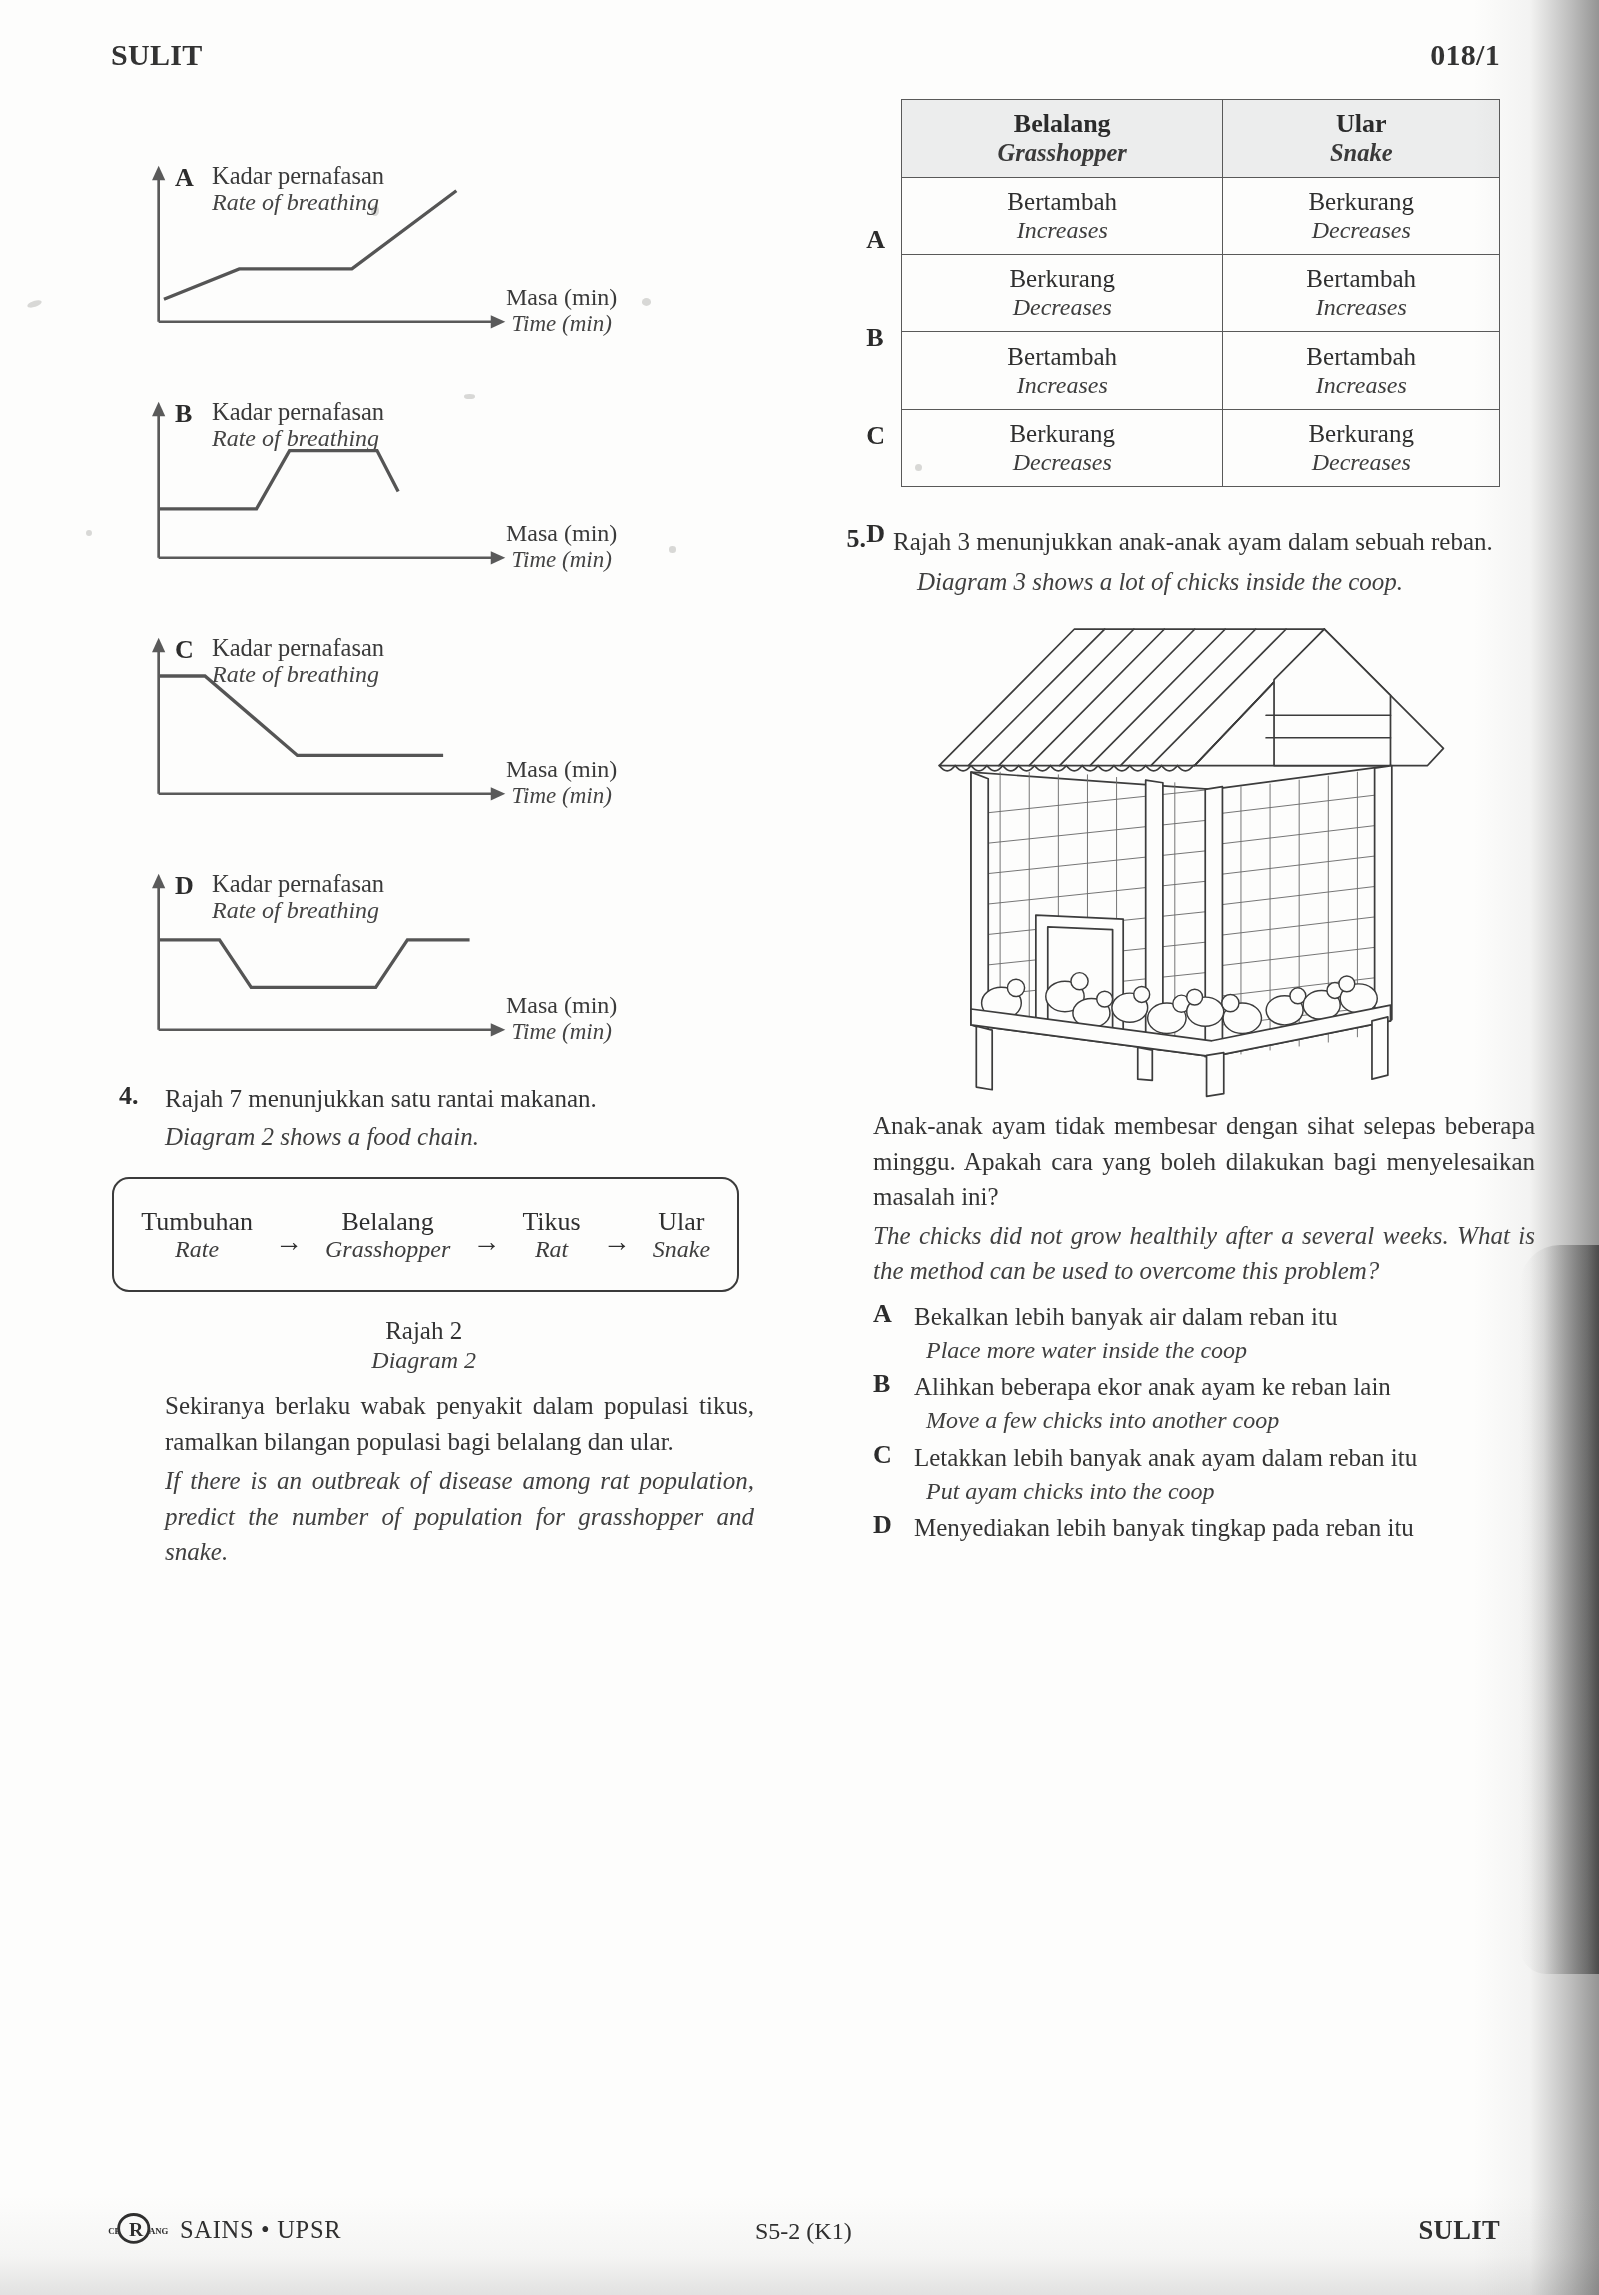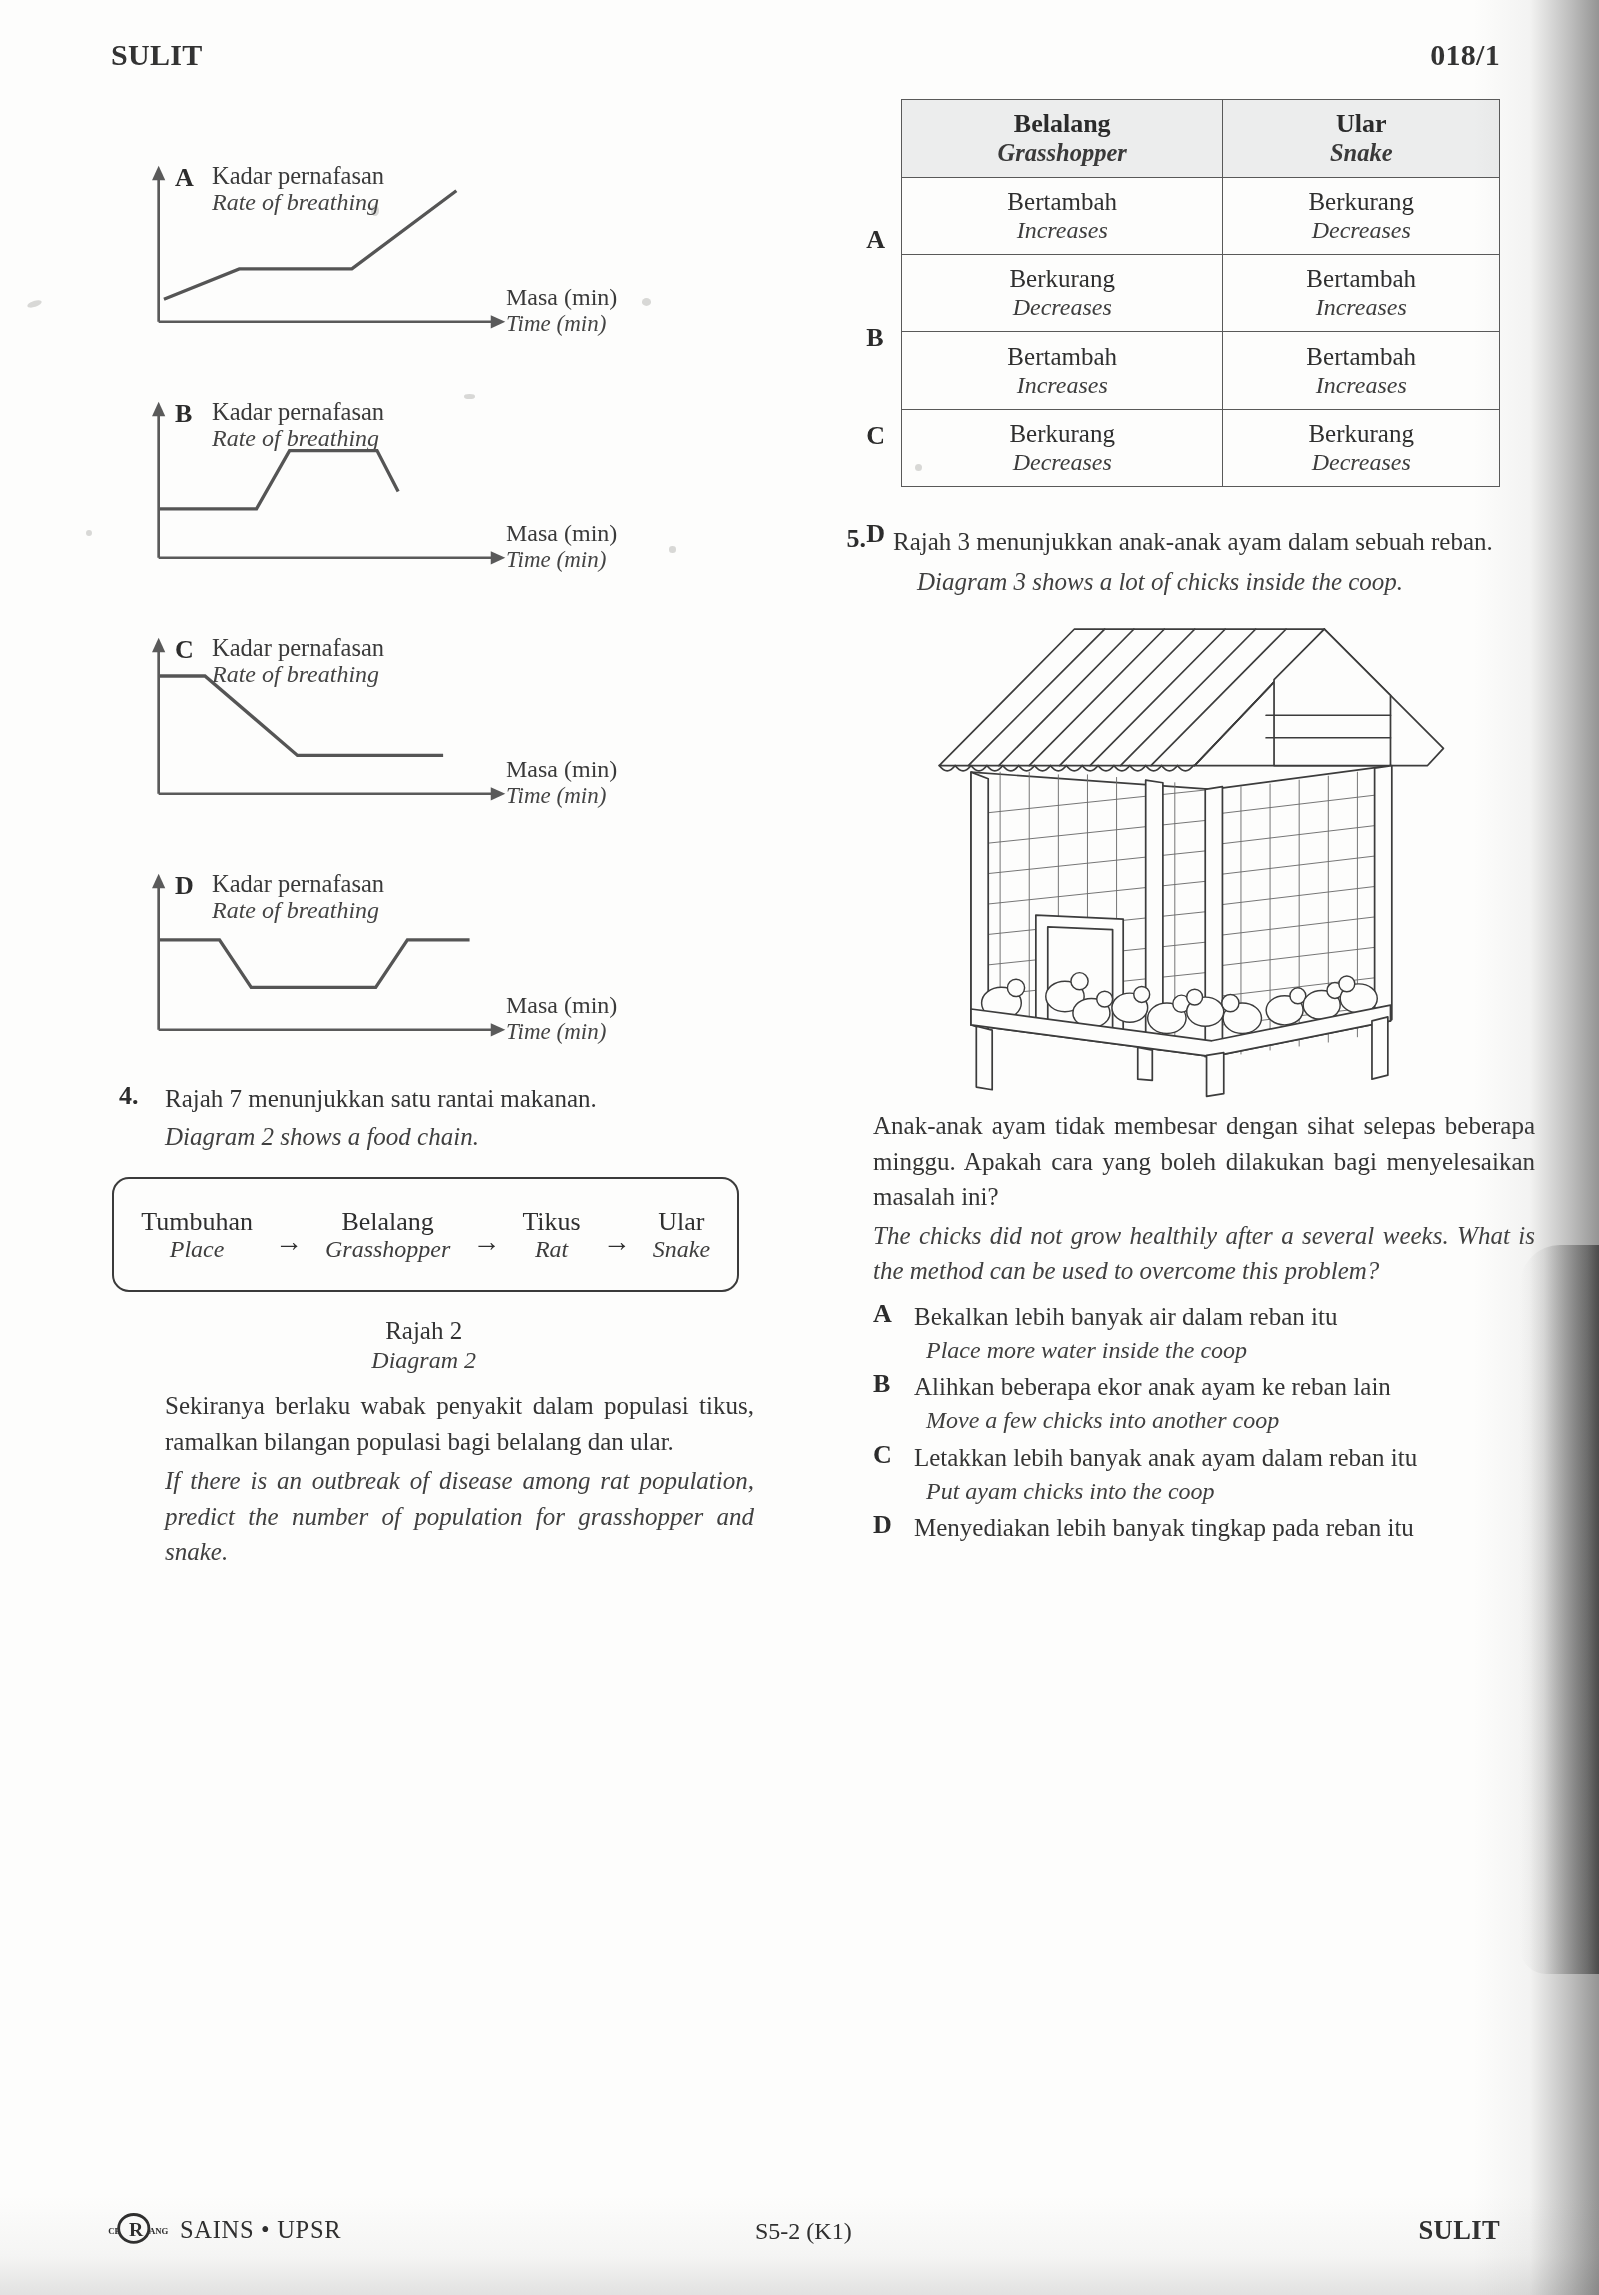--- a/index.html
+++ b/index.html
@@ -31,21 +31,21 @@
   .col-right{position:absolute;left:861px;top:99px;width:662px;}
 
   
   .gopt{position:relative;margin-bottom:2.6px;}
   .gopt-letter{position:absolute;left:76px;top:0;font-size:26px;font-weight:bold;color:#2c2c2c;}
   .gopt-titles{position:absolute;left:113px;top:-1.3px;line-height:1.12;}
   .gopt-title-my{font-size:24.5px;color:#3a3a3a;}
   .gopt-title-en{font-size:24px;font-style:italic;color:#444;}
   .graph-wrap{position:relative;width:662px;height:172px;margin-top:64px;}
   .graph-wrap svg{position:absolute;left:0;top:0;}
-  .axis-label{position:absolute;line-height:1.14;}
+  .axis-label{position:absolute;line-height:1.14;text-align:center;}
   .axis-label .my{font-size:24px;color:#3a3a3a;}
   .axis-label .en{font-size:23px;font-style:italic;color:#444;}
 
   
   .qnum{position:absolute;font-size:26px;font-weight:bold;color:#2c2c2c;}
   .qbody{font-size:25px;line-height:1.42;color:#343434;text-align:justify;}
   .qbody.en{font-style:italic;color:#404040;}
   .qbody.just{text-align:justify;text-justify:inter-word;}
 
   
@@ -191,21 +191,21 @@
       <div class="qbody">Rajah 7 menunjukkan satu rantai makanan.</div>
       <div class="qbody en" style="margin-top:2.6px;">Diagram 2 shows a food chain.</div>
     </div>
 
     <div style="height:22.5px;"></div>
 
     <div class="chainbox">
       <div class="chain-inner">
         <div class="chain-item">
           <div class="chain-my">Tumbuhan</div>
-          <div class="chain-en">Place</div>
+          <div class="chain-en">Rate</div>
         </div>
         <div class="chain-arrow">→</div>
         <div class="chain-item">
           <div class="chain-my">Belalang</div>
           <div class="chain-en">Grasshopper</div>
         </div>
         <div class="chain-arrow">→</div>
         <div class="chain-item">
           <div class="chain-my">Tikus</div>
           <div class="chain-en">Rat</div>

